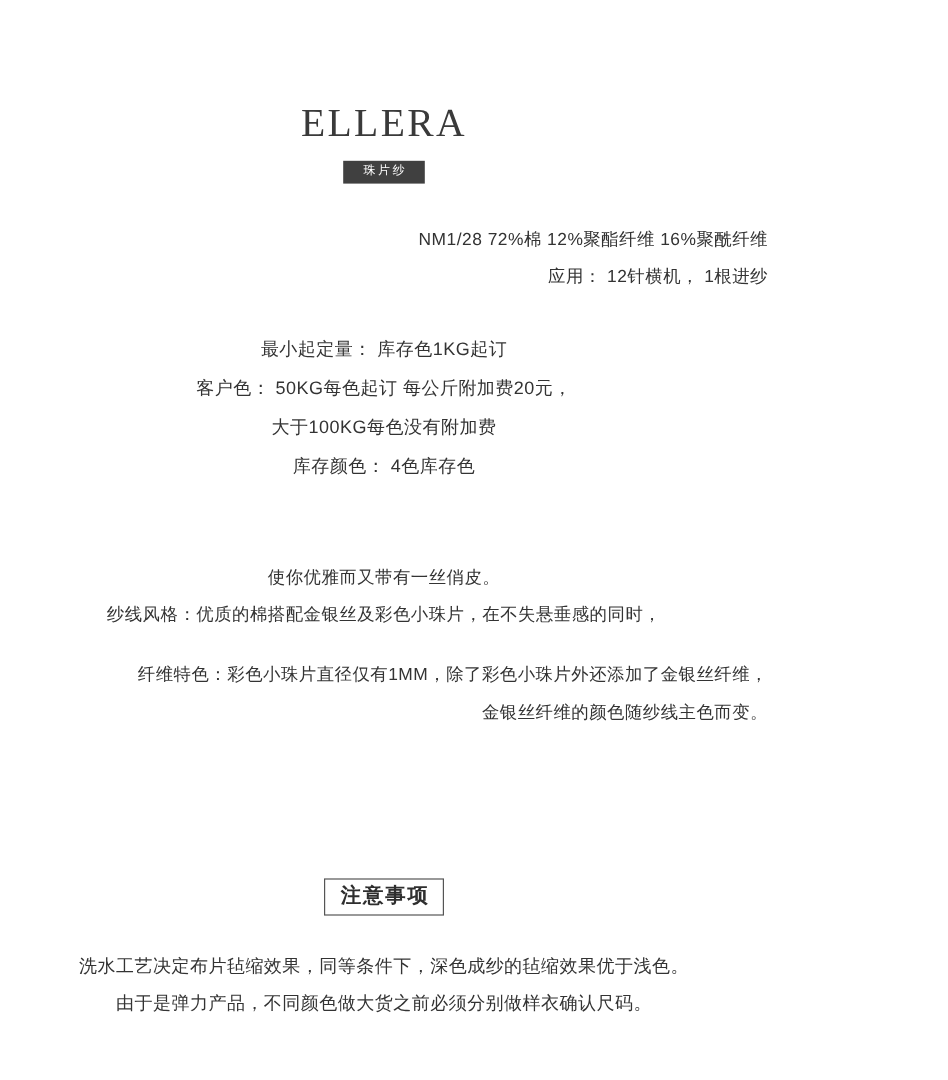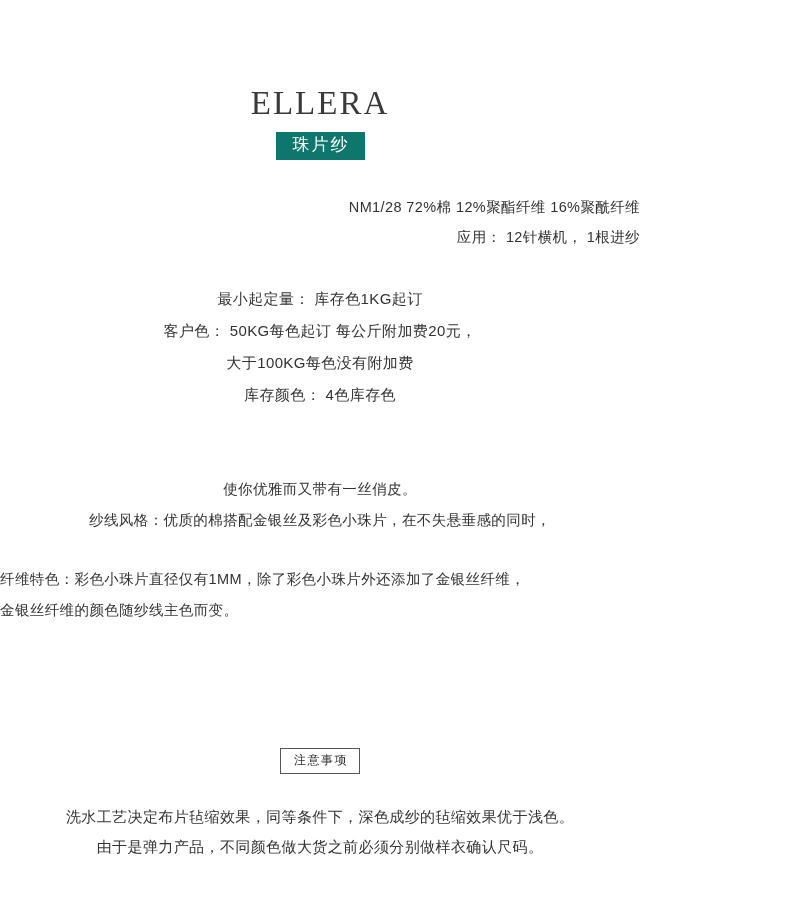--- a/index.html
+++ b/index.html
@@ -30,23 +30,23 @@
     margin: 0;
     padding-top: 85px;
     line-height: 1.1;
   }
   .brand-badge-wrap {
     text-align: center;
     margin-top: 11px;
   }
   .brand-badge {
     display: inline-block;
-    background: #0f766e;
+    background: #404040;
     color: #ffffff;
-    font-size: 17px;
+    font-size: 10px;
     letter-spacing: 2px;
     padding: 3px 15px 4px 17px;
     line-height: 1.2;
   }
   .spec-block {
     margin-top: 32px;
     text-align: right;
   }
   .spec-line {
     font-size: 14.5px;
@@ -68,32 +68,32 @@
     margin-top: 62px;
     text-align: center;
   }
   .style-line {
     font-size: 14.5px;
     color: #333333;
     line-height: 2.15;
     letter-spacing: 0.4px;
   }
   .feature-block {
-    margin-top: 28px;
-    text-align: left;
+    margin-top: 18px;
+    text-align: right;
   }
   .notice-wrap {
     margin-top: 122px;
     text-align: center;
   }
   .notice-badge {
     display: inline-block;
     border: 1px solid #555555;
-    font-size: 12px;
-    font-weight: normal;
+    font-size: 17px;
+    font-weight: bold;
     color: #2e2e2e;
     letter-spacing: 1.5px;
     padding: 4px 11px 5px 13px;
     line-height: 1.2;
   }
   .notice-lines {
     margin-top: 28px;
     text-align: center;
   }
   .notice-line {

